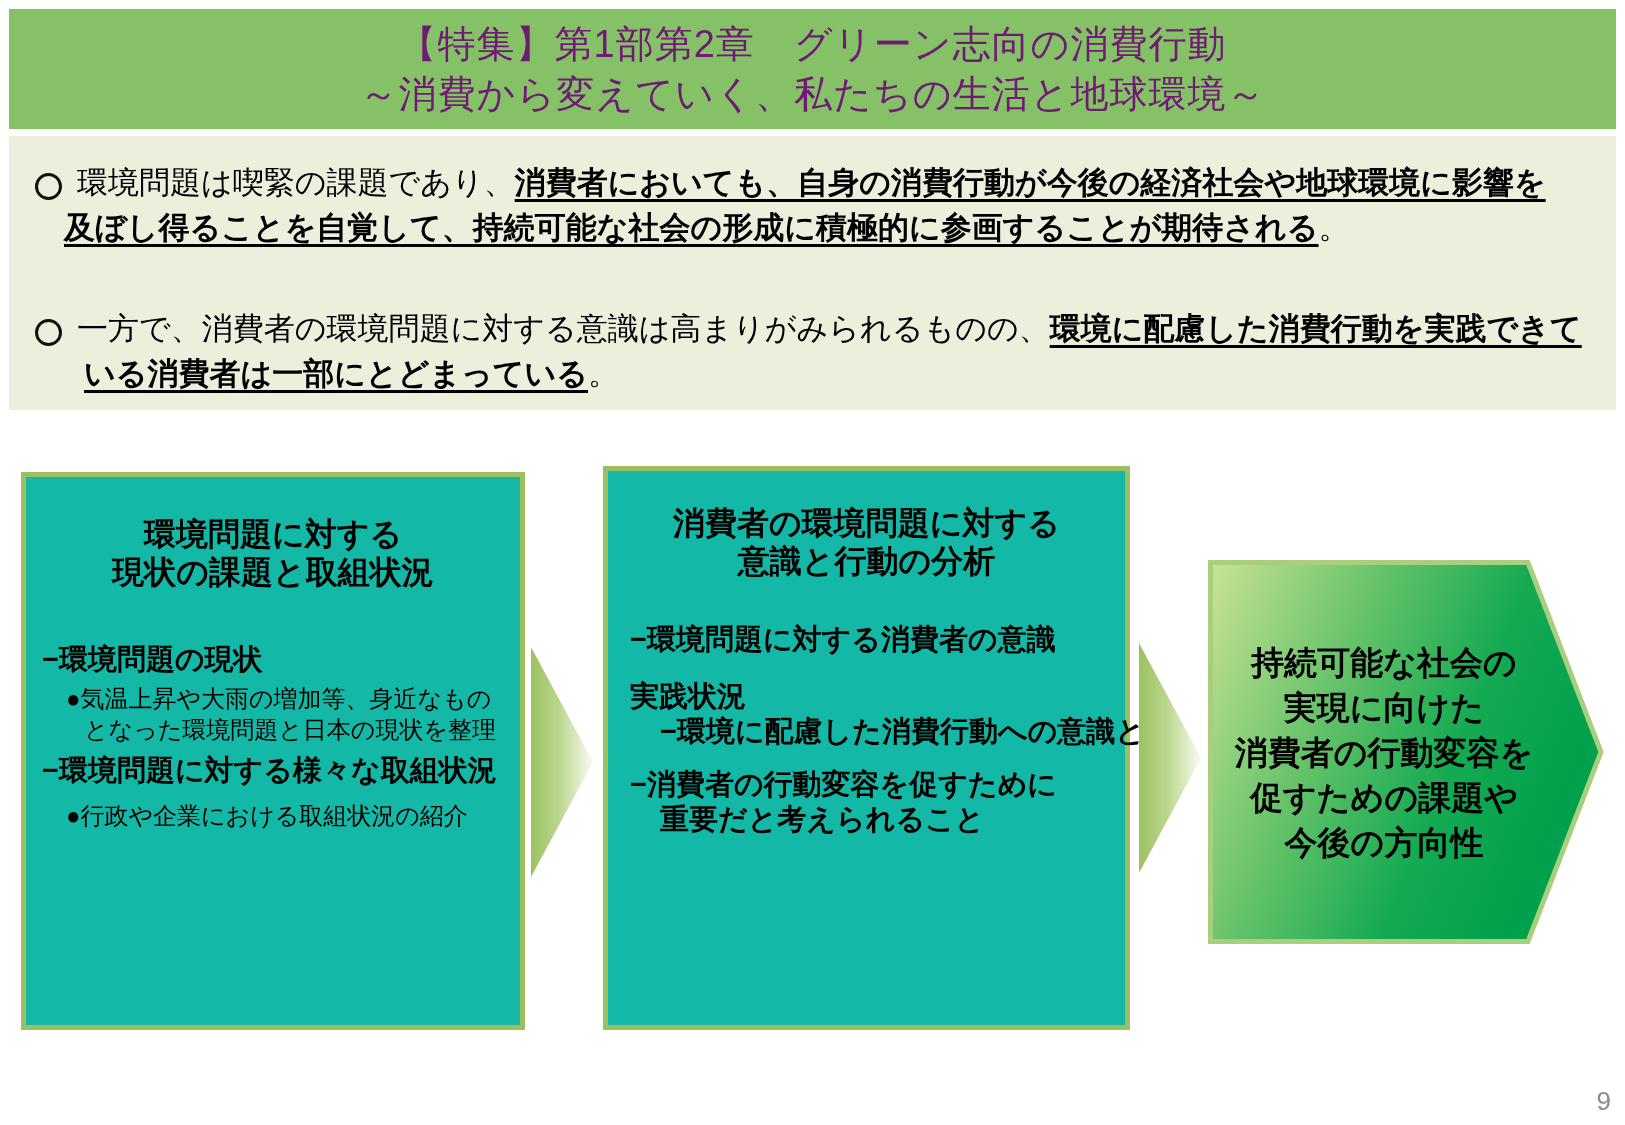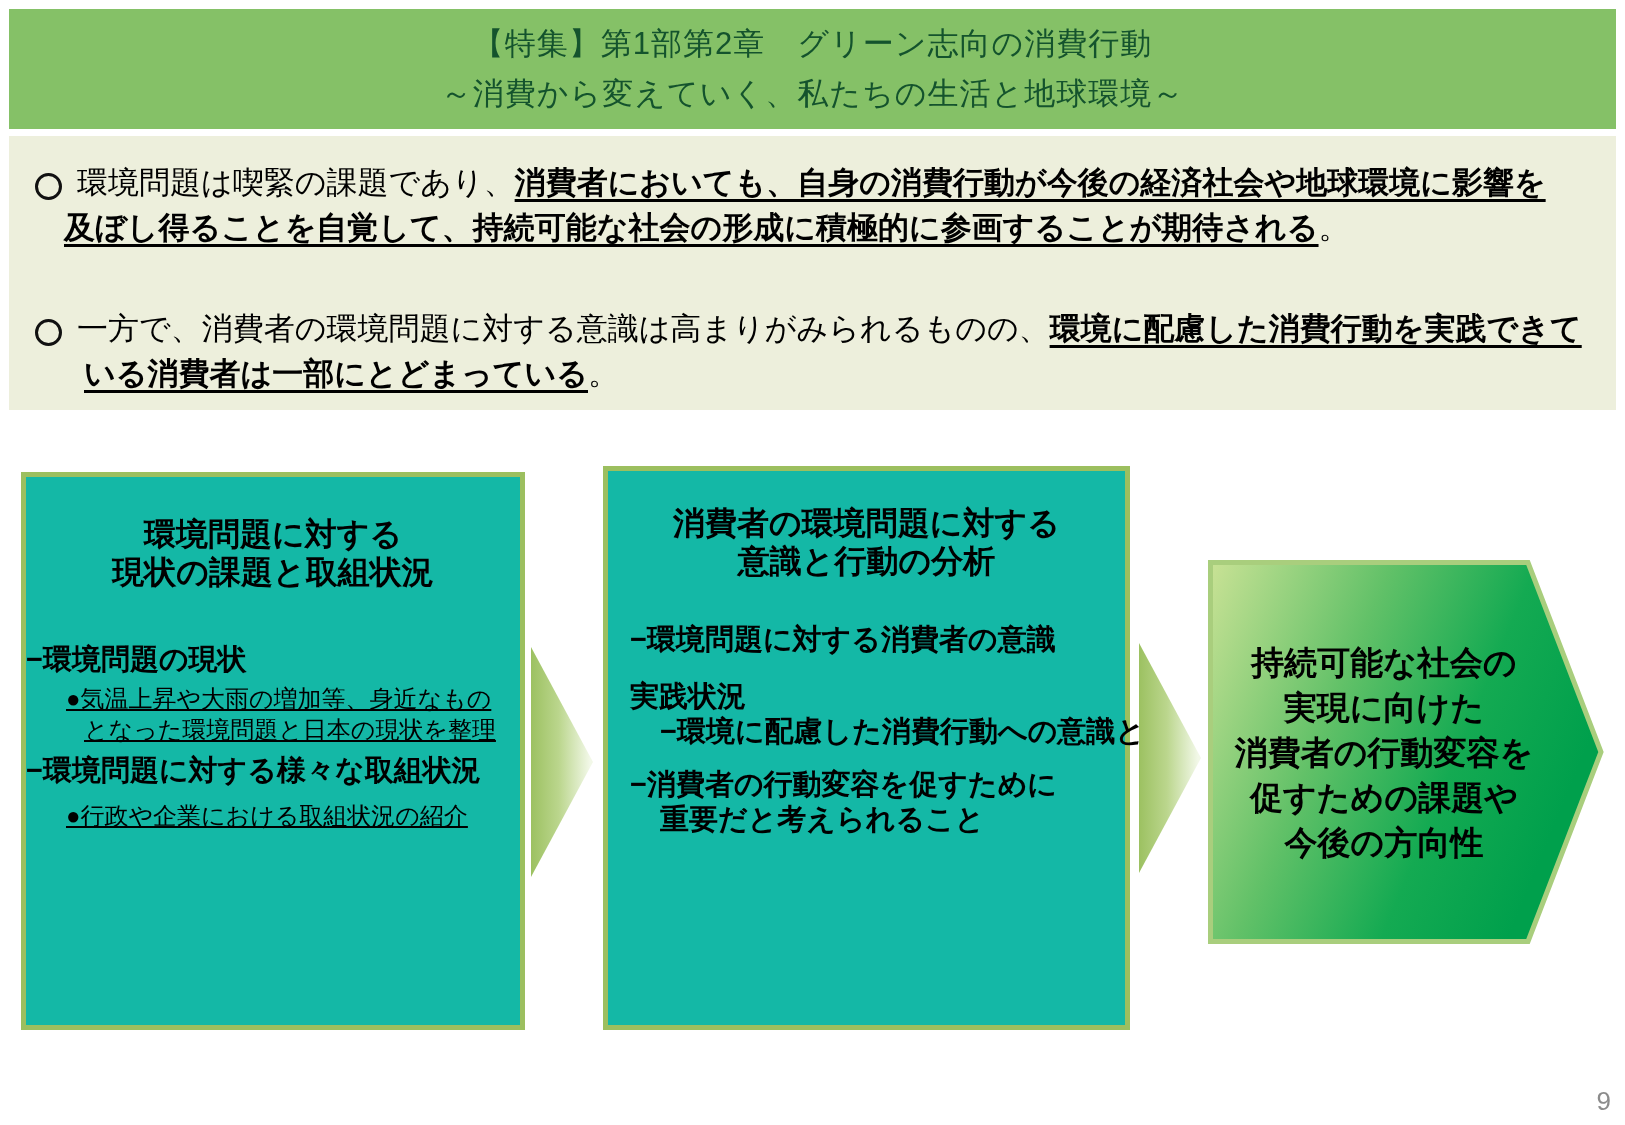--- a/index.html
+++ b/index.html
@@ -2,22 +2,22 @@
 <html><head>
 <meta charset="utf-8">
 <style>
   html,body{margin:0;padding:0;background:#ffffff;}
   body{width:1625px;height:1125px;position:relative;overflow:hidden;
        font-family:"Liberation Sans","DejaVu Sans",sans-serif;color:#000;}
   .slide{position:absolute;inset:0;}
 
   
   .header{position:absolute;left:9px;top:9px;width:1607px;height:120px;
-          background:#85C167;text-align:center;color:#14532d;
-          font-size:31px;line-height:50px;padding-top:10px;box-sizing:border-box;
+          background:#85C167;text-align:center;color:#701a75;
+          font-size:38px;line-height:50px;padding-top:10px;box-sizing:border-box;
           letter-spacing:1px;}
 
   
   .panel{position:absolute;left:9px;top:136px;width:1607px;height:274px;background:#EDEFDC;}
   .bullet{position:absolute;left:0;right:20px;font-size:31px;line-height:45px;}
   #bullet-1{top:24px;}
   #bullet-2{top:170px;}
   .bullet .circle{position:absolute;left:26px;top:13px;width:27px;height:27px;
                   border:3px solid #111;border-radius:50%;background:transparent;box-sizing:border-box;}
   .bullet .line{white-space:nowrap;padding-left:68px;}
@@ -26,22 +26,22 @@
   .em{font-weight:bold;text-decoration:underline;text-decoration-thickness:2.5px;text-underline-offset:6px;}
 
   
   .box{position:absolute;background:#14b8a6;border:5px solid #9CBF5F;box-sizing:border-box;}
   .box-left{left:21px;top:472px;width:504px;height:558px;}
   .box-mid{left:603px;top:466px;width:527px;height:564px;}
   .btitle{text-align:center;font-weight:bold;font-size:32px;line-height:38px;}
   .box-left .btitle{margin-top:38px;}
   .box-mid .btitle{margin-top:33px;}
   .item .line{white-space:nowrap;}
-  .box-left .dash .line{font-weight:bold;font-size:29px;line-height:36px;padding-left:0;}
-  .box-left .dot .line{font-weight:normal;font-size:24px;line-height:31px;padding-left:40px;text-decoration:underline;}
+  .box-left .dash .line{font-weight:bold;font-size:29px;line-height:36px;padding-left:16px;}
+  .box-left .dot .line{font-weight:normal;font-size:24px;line-height:31px;padding-left:40px;}
   .box-left .dot .line + .line{padding-left:58px;}
   .box-left .item:nth-child(1){margin-top:50px;}
   .box-left .item:nth-child(2){margin-top:6px;}
   .box-left .item:nth-child(3){margin-top:7px;}
   .box-left .item:nth-child(4){margin-top:12px;}
   .box-mid .item .line{font-weight:bold;font-size:29px;line-height:35px;padding-left:22px;}
   .box-mid .item .line + .line{padding-left:52px;}
   .box-mid .item:nth-child(1){margin-top:42px;}
   .box-mid .item:nth-child(2){margin-top:22px;}
   .box-mid .item:nth-child(3){margin-top:18px;}

